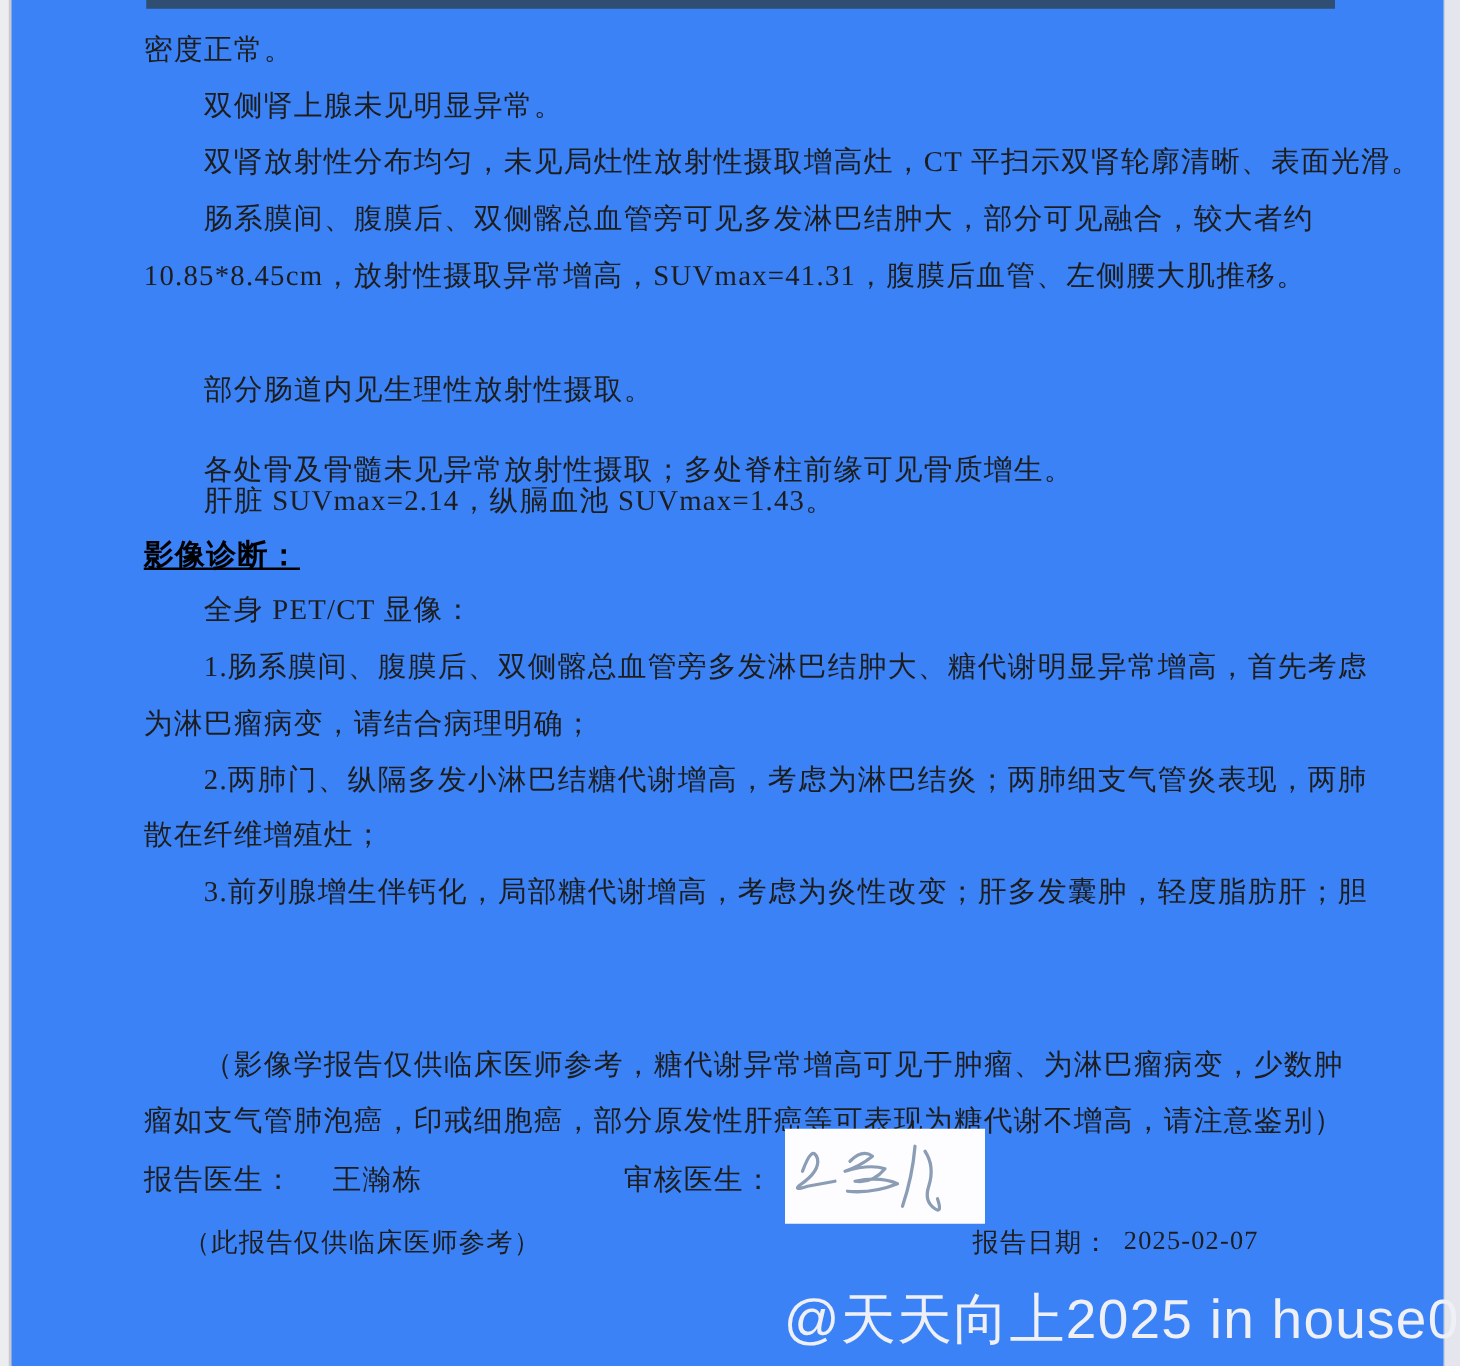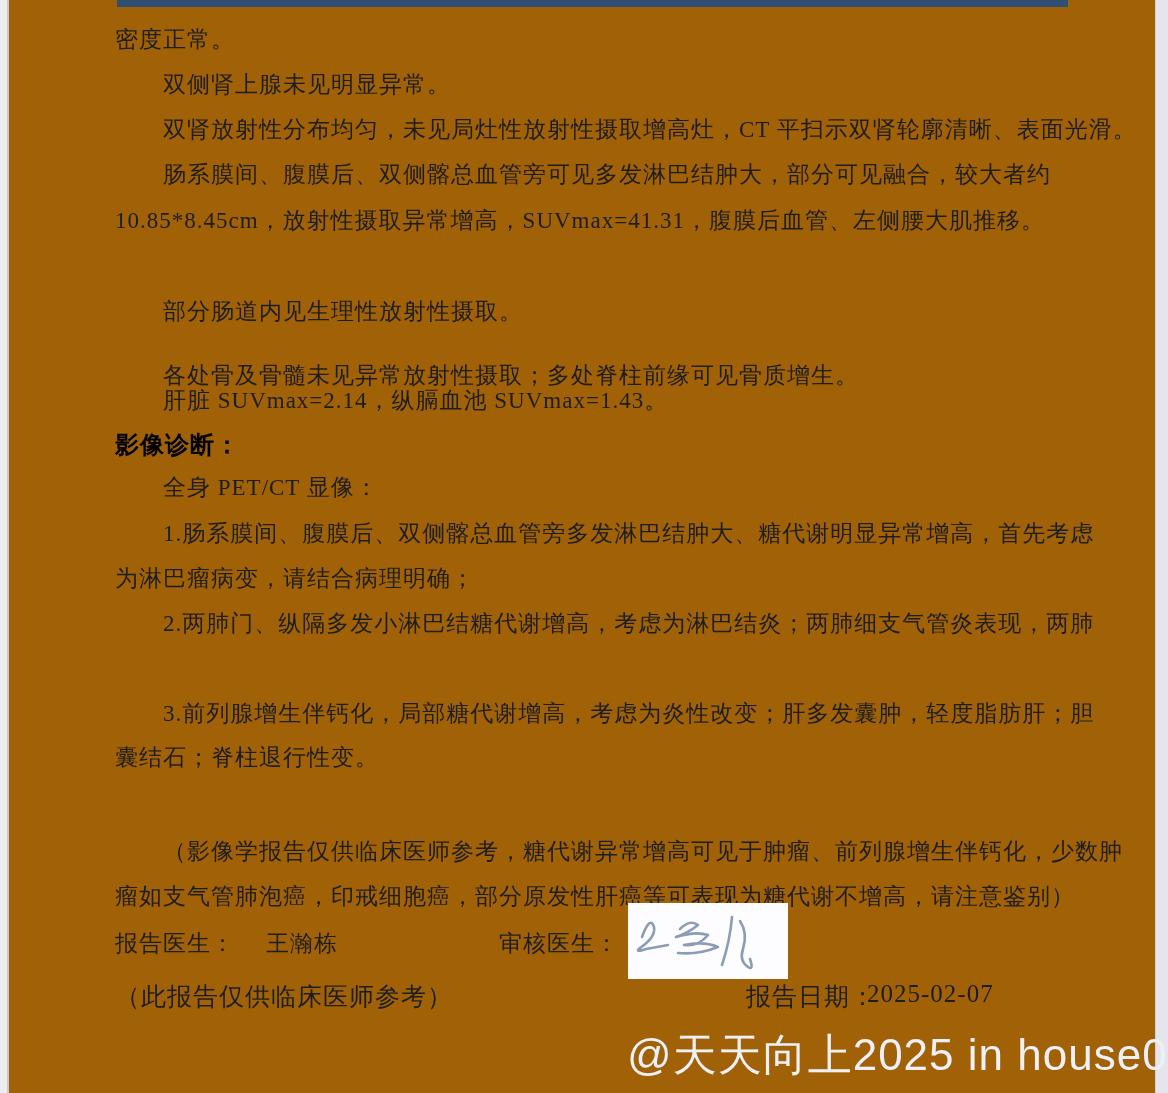--- a/index.html
+++ b/index.html
@@ -1,19 +1,19 @@
 <!DOCTYPE html>
 <html><head>
 <meta charset="utf-8">
 <style>
   html,body{margin:0;padding:0;background:#ffffff;}
   .page{
     position:relative;
     width:1168px;height:1093px;
-    background:#a16207;
+    background:#3b82f6;
     overflow:hidden;
     font-family:"Liberation Serif","DejaVu Serif",serif;
   }
   .left-edge{
     position:absolute;left:0;top:0;width:7px;height:1093px;
     background:#ededef;border-right:2px solid #c9c9cd;
   }
   .right-edge{
     position:absolute;left:1155px;top:0;width:13px;height:1093px;
     background:#e5e5ed;border-left:1px solid #ced1d9;
@@ -21,29 +21,29 @@
   .top-rule{
     position:absolute;left:117px;top:0;width:951px;height:7px;
     background:#2f4e72;
   }
   .line{
     position:absolute;left:115px;
     font-size:23px;line-height:30px;letter-spacing:1px;
     color:#1d1d1d;white-space:nowrap;
   }
   .ind{left:163px;font-family:Liberation Serif, serif;}
-  .b{font-weight:bold;font-size:24px;color:#000;}
+  .b{font-weight:bold;font-size:24px;color:#000;text-decoration:underline;}
   .sig-row{position:absolute;top:928px;left:0;width:100%;height:60px;}
   .sig-item{position:absolute;font-size:23px;letter-spacing:1px;color:#1d1d1d;white-space:nowrap;}
   .signature-box{
     position:absolute;left:628px;top:903px;width:160px;height:76px;
     background:#fdfdff;
   }
   .footer-row{position:absolute;top:980px;left:0;width:100%;height:36px;}
-  .footer-item{position:absolute;font-size:25px;letter-spacing:1px;color:#1d1d1d;white-space:nowrap;}
+  .footer-item{position:absolute;font-size:21px;letter-spacing:1px;color:#1d1d1d;white-space:nowrap;margin-left:32px;}
   .watermark{
     position:absolute;left:627px;top:1026px;
     font-family:"Liberation Sans","DejaVu Sans",sans-serif;
     font-size:44px;letter-spacing:1px;color:#eef0f6;white-space:nowrap;
     user-select:none;
   }
 </style>
 </head>
 <body>
 
@@ -59,23 +59,23 @@
   <div class="line ind" style="top:115px">双肾放射性分布均匀，未见局灶性放射性摄取增高灶，CT 平扫示双肾轮廓清晰、表面光滑。</div>
   <div class="line" style="top:206px">10.85*8.45cm，放射性摄取异常增高，SUVmax=41.31，腹膜后血管、左侧腰大肌推移。</div>
   <div class="line ind" style="top:297px">部分肠道内见生理性放射性摄取。</div>
   <div class="line ind" style="top:361px">各处骨及骨髓未见异常放射性摄取；多处脊柱前缘可见骨质增生。</div>
   <div class="line ind" style="top:386px">肝脏 SUVmax=2.14，纵膈血池 SUVmax=1.43。</div>
   <div class="line b" style="top:430px">影像诊断：</div>
   <div class="line ind" style="top:473px">全身 PET/CT 显像：</div>
   <div class="line ind" style="top:519px">1.肠系膜间、腹膜后、双侧髂总血管旁多发淋巴结肿大、糖代谢明显异常增高，首先考虑</div>
   <div class="line" style="top:564px">为淋巴瘤病变，请结合病理明确；</div>
   <div class="line ind" style="top:609px">2.两肺门、纵隔多发小淋巴结糖代谢增高，考虑为淋巴结炎；两肺细支气管炎表现，两肺</div>
+  <div class="line" style="top:653px">散在纤维增殖灶；</div>
   <div class="line ind" style="top:699px">3.前列腺增生伴钙化，局部糖代谢增高，考虑为炎性改变；肝多发囊肿，轻度脂肪肝；胆</div>
-  <div class="line" style="top:743px">囊结石；脊柱退行性变。</div>
-  <div class="line ind" style="top:837px">（影像学报告仅供临床医师参考，糖代谢异常增高可见于肿瘤、前列腺增生伴钙化，少数肿</div>
+  <div class="line ind" style="top:837px">（影像学报告仅供临床医师参考，糖代谢异常增高可见于肿瘤、为淋巴瘤病变，少数肿</div>
   <div class="line" style="top:882px">瘤如支气管肺泡癌，印戒细胞癌，部分原发性肝癌等可表现为糖代谢不增高，请注意鉴别）</div>
 
   <div class="sig-row">
     <span class="sig-item" style="left:115px">报告医生：</span>
     <span class="sig-item" style="left:266px">王瀚栋</span>
     <span class="sig-item" style="left:499px">审核医生：</span>
   </div>
 
   <div class="signature-box">
     <svg width="160" height="76" viewBox="0 0 160 76">

